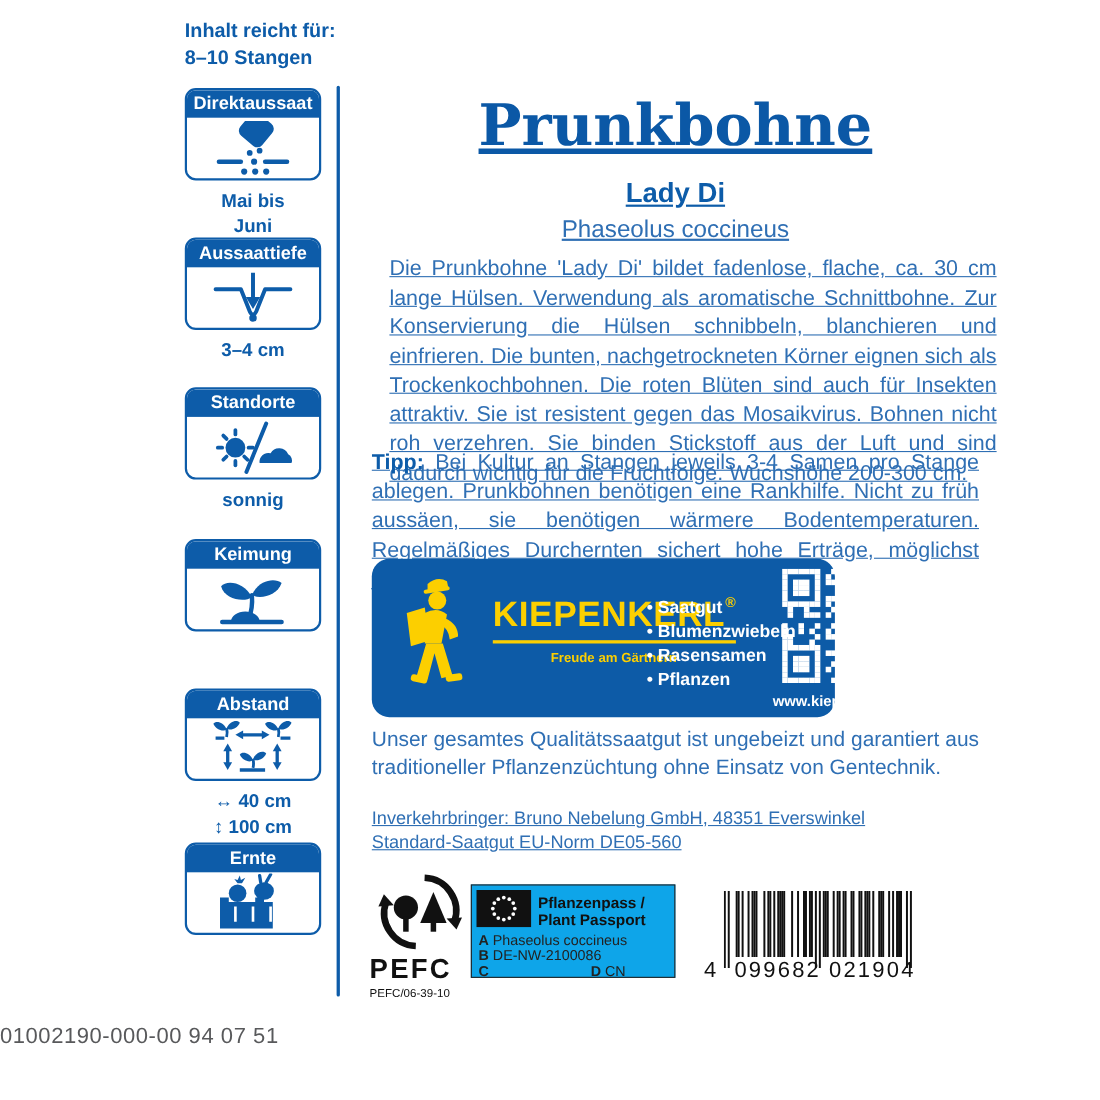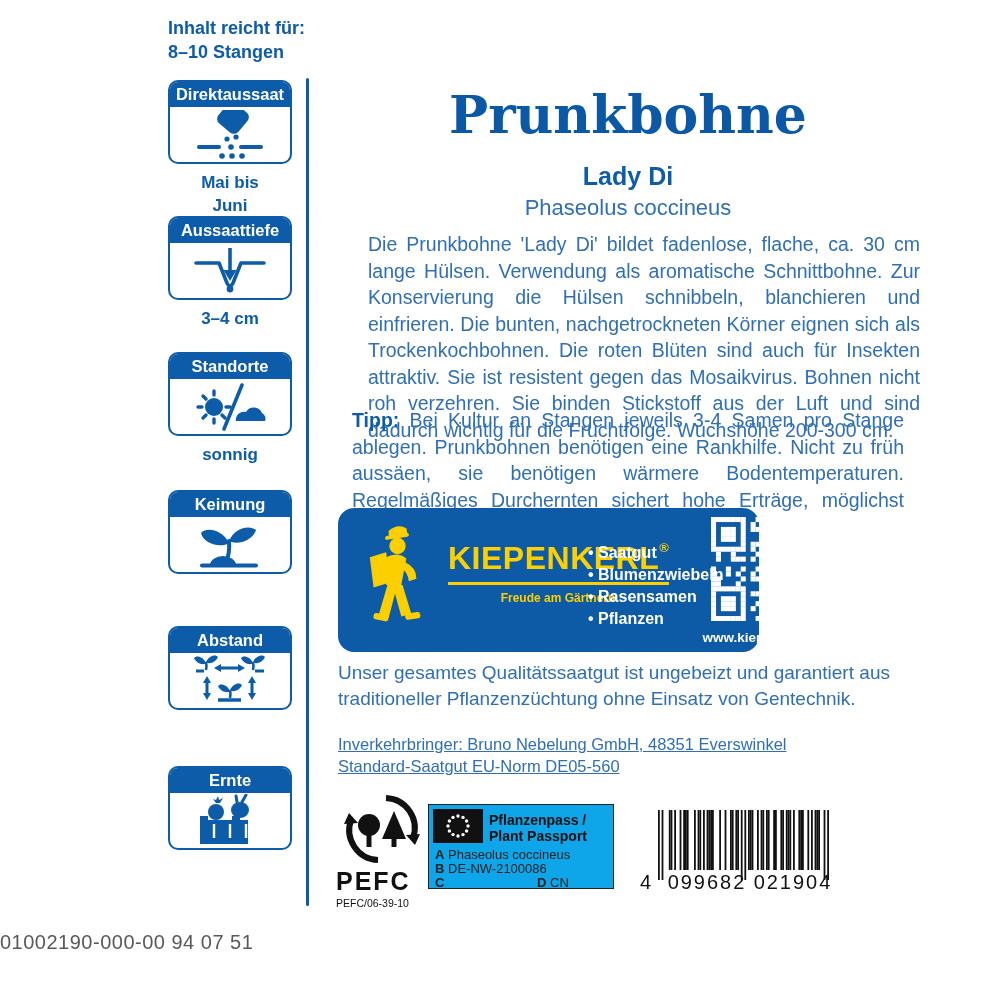--- a/index.html
+++ b/index.html
@@ -13,21 +13,21 @@
   .content-note{left:168px;top:16px;font-size:18px;font-weight:bold;color:#0d5ca9;line-height:24px;white-space:pre-line;}
   
   .si{left:168px;width:124px;text-align:center;}
   .si-box{border:2.5px solid #0d5ca9;border-radius:10px;background:#fff;overflow:hidden;height:84px;box-sizing:border-box;}
   .si-head{background:#0d5ca9;color:#fff;font-weight:bold;font-size:16.5px;line-height:25px;height:25px;}
   .si-icon{height:56px;display:flex;align-items:center;justify-content:center;}
   .si-note{margin-top:7px;font-size:17px;font-weight:bold;color:#0d5ca9;line-height:23px;white-space:pre-line;}
   .si0{top:80px;} .si1{top:216px;} .si2{top:352px;} .si3{top:490px;} .si4{top:626px;} .si5{top:766px;}
   .divider{left:306px;top:78px;width:3px;height:828px;background:#0d5ca9;border-radius:2px;}
   
-  .main{left:352px;width:552px;}
+  .main{left:338px;width:552px;text-decoration:underline;}
   .title{top:84px;text-align:center;font-family:"DejaVu Serif","Liberation Serif",serif;font-weight:bold;font-size:52px;color:#0b58a6;}
   .variety{top:162px;text-align:center;font-size:25px;font-weight:bold;color:#0d5ca9;}
   .botanical{top:195px;text-align:center;font-size:22px;color:#2f6fb4;}
   .desc{top:231px;font-size:19.5px;line-height:26.5px;text-align:justify;margin-left:16px;}
   .tip{top:407px;font-size:19.5px;line-height:26.5px;text-align:justify;}
   .tip b{color:#0d5ca9;}
   
   .brand{left:338px;top:508px;width:421px;height:144px;background:#0d5ba7;border-radius:16px;}
   .brand-man{left:14px;top:14px;}
   .brand-text{left:110px;top:32px;width:220px;text-align:center;color:#fccf00;}
@@ -165,20 +165,22 @@
         <line x1="17" y1="26" x2="17" y2="42" stroke="#0d5ca9" stroke-width="3"></line>
         <polygon points="17,22 13,29 21,29" fill="#0d5ca9"></polygon>
           <polygon points="17,46 13,39 21,39" fill="#0d5ca9"></polygon>
         <line x1="62" y1="26" x2="62" y2="42" stroke="#0d5ca9" stroke-width="3"></line>
         <polygon points="62,22 58,29 66,29" fill="#0d5ca9"></polygon>
           <polygon points="62,46 58,39 66,39" fill="#0d5ca9"></polygon>
         <line x1="28" y1="46" x2="51" y2="46" stroke="#0d5ca9" stroke-width="3.4"></line>
       </svg>
     </div>
   </div>
+  <div class="si-note">↔ 40 cm
+↕ 100 cm</div>
 </div>
 
 <div class="abs si si5">
   <div class="si-box">
     <div class="si-head">Ernte</div>
     <div class="si-icon">
       <svg width="80" height="54" viewBox="0 0 80 54" fill="none">
         <circle cx="26" cy="18" r="8" fill="#0d5ca9"></circle>
         <path d="M26 9 l-3 -4 l3 1 l2 -4 l1 4 l4 -2 l-3 5 z" fill="#0d5ca9"></path>
         <ellipse cx="50" cy="16" rx="9" ry="8" fill="#0d5ca9"></ellipse>

